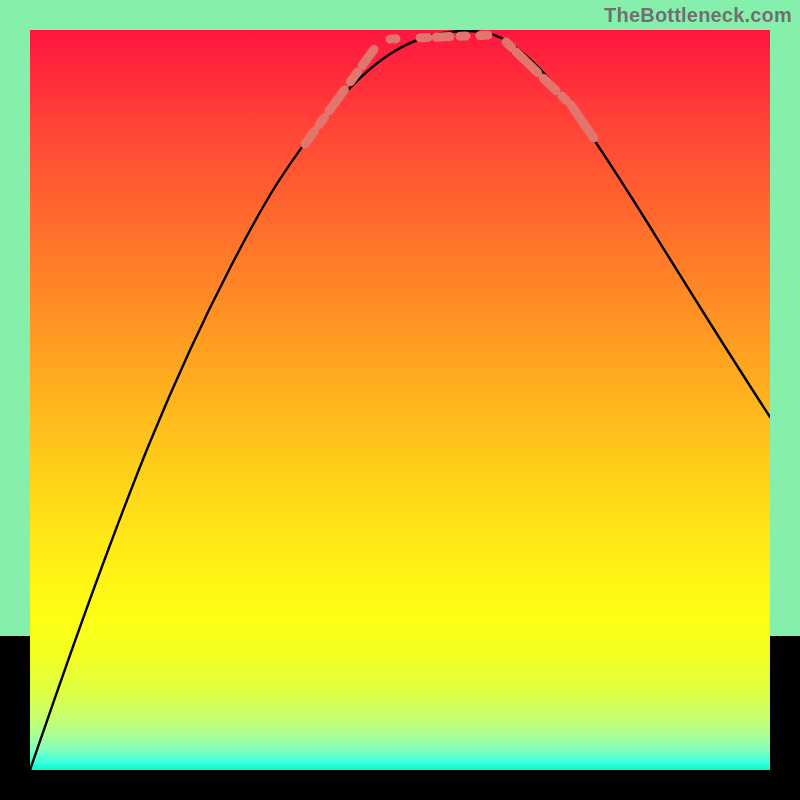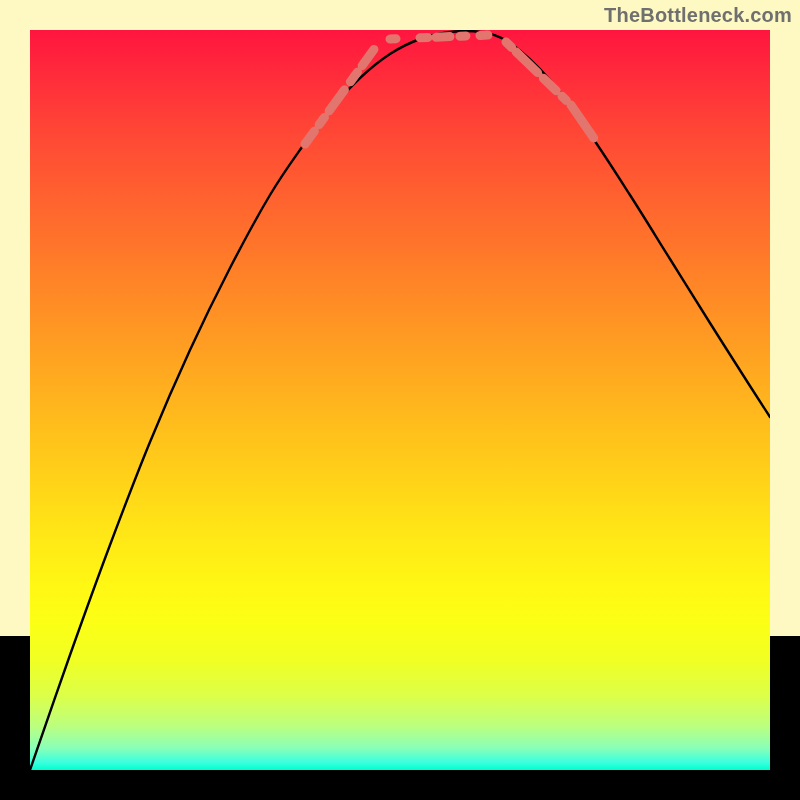--- a/index.html
+++ b/index.html
@@ -10,21 +10,21 @@
     background: #000;
     overflow: hidden;
     font-family: Arial, Helvetica, sans-serif;
   }
   .frame {
     position: absolute;
     top: 0;
     left: 0;
     width: 800px;
     height: 636px;
-    background: #fef9c3;
+    background: #86efac;
   }
   .plot-area {
     position: absolute;
     left: 30px;
     top: 30px;
     width: 740px;
     height: 740px;
     overflow: hidden;
   }
   .gradient {

